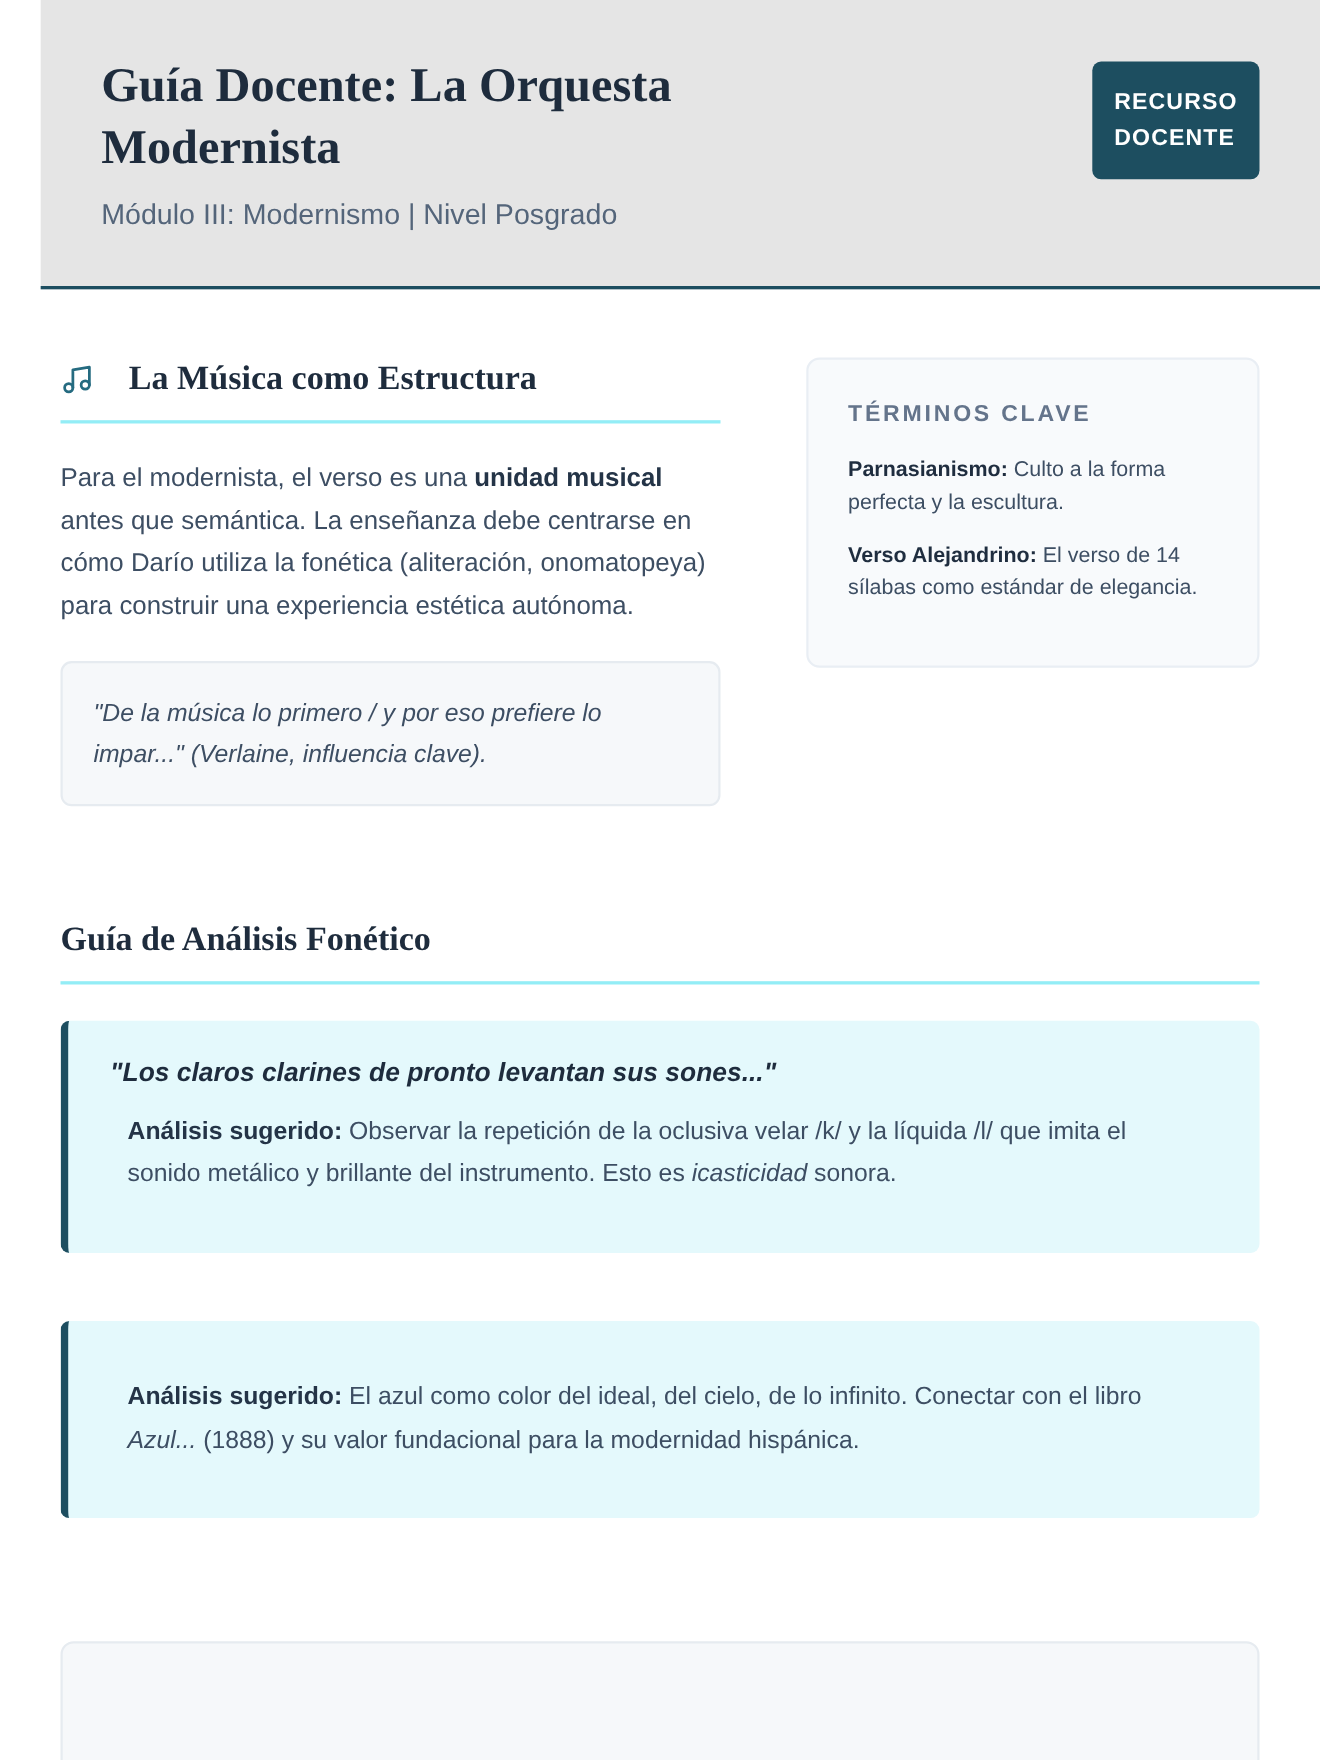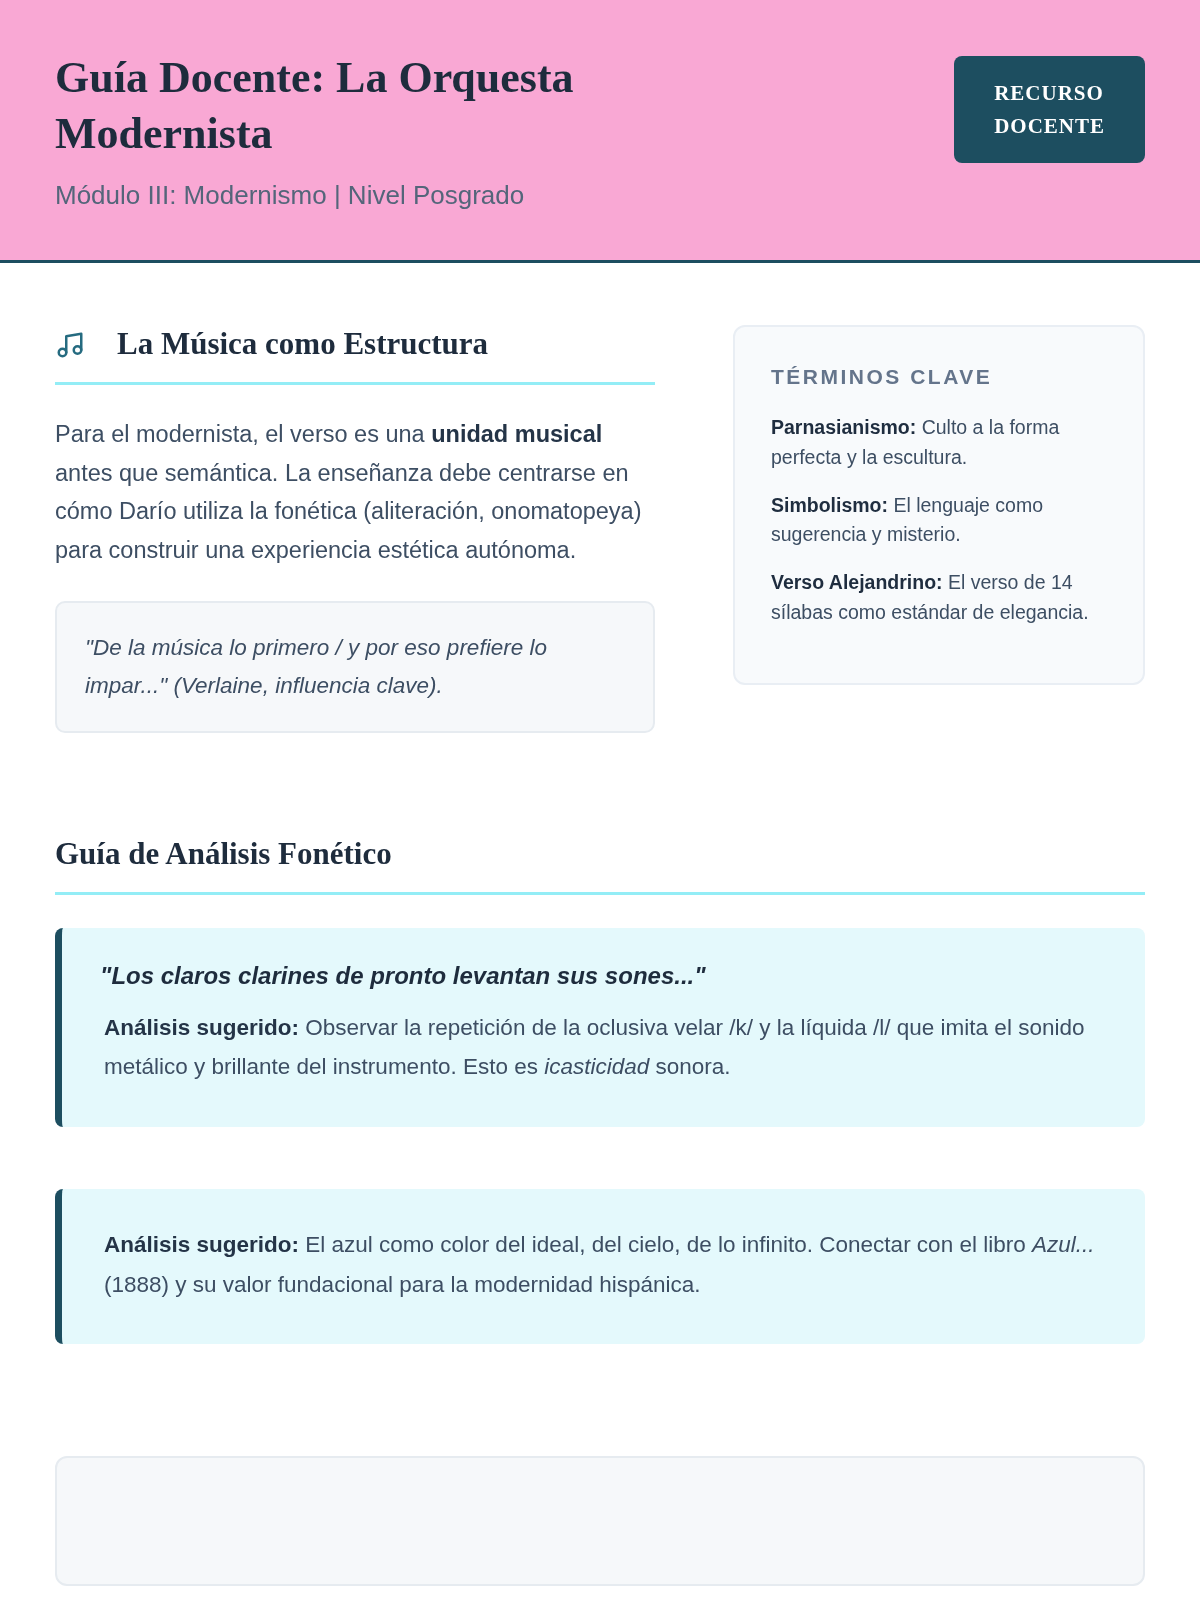--- a/index.html
+++ b/index.html
@@ -8,50 +8,50 @@
     width: 1200px;
     height: 1600px;
     overflow: hidden;
     background: #ffffff;
     font-family: "Liberation Sans", sans-serif;
     color: #3d4e63;
   }
 
   
   .header {
-    background: #f9a8d4;
+    background: #e5e5e5;
     border-bottom: 3px solid #1d4e60;
     padding: 50px 55px 48px;
     display: flex;
     justify-content: space-between;
     align-items: flex-start;
+    margin-left: 37px;
   }
   .header-left { max-width: 720px; }
   h1.page-title {
     font-family: "Liberation Serif", "DejaVu Serif", serif;
     font-weight: 700;
     font-size: 44px;
     line-height: 1.28;
     color: #1e2c3d;
     margin: 0 0 16px 0;
     max-width: 660px;
   }
   .subtitle {
     font-size: 26px;
     color: #54657a;
     line-height: 1.3;
   }
   .badge {
     background: #1d4e60;
     color: #ffffff;
     border-radius: 8px;
-    padding: 21px 40px;
+    padding: 21px 20px;
     margin-top: 6px;
     flex-shrink: 0;
-    font-family: Liberation Serif, serif;
   }
   .badge-text {
     display: inline-block;
     width: min-content;       
     font-weight: 700;
     font-size: 21px;
     letter-spacing: 1px;
     line-height: 1.55;
     white-space: normal;
   }
@@ -142,21 +142,21 @@
     font-size: 24px;
     font-weight: 700;
     color: #1e2c3d;
     margin: 0 0 17px 0;
     line-height: 1.3;
   }
   .card-title.quote-style { font-style: italic; }
   .card-body {
     font-size: 22.5px;
     line-height: 1.76;
-    margin: 4px;
+    margin: 16px;
     color: #3d4e63;
   }
   .card-body strong { color: #243447; }
   .card-body em { font-style: italic; }
 
   
   .section-alexandrine { margin-top: 112px; }
   .placeholder-box {
     margin-top: 28px;
     background: #f6f8fa;
@@ -194,21 +194,20 @@
       </h2>
       <p class="intro"><span>Para el modernista, el verso es una </span><strong>unidad musical</strong><span> antes que semántica. La enseñanza debe centrarse en cómo Darío utiliza la fonética (aliteración, onomatopeya) para construir una experiencia estética autónoma.</span></p>
       <div class="quote-box">
         <span>"De la música lo primero / y por eso prefiere lo impar..." (Verlaine, influencia clave).</span>
       </div>
     </section>
 
     <aside class="sidebar">
       <h3 class="sidebar-title">TÉRMINOS CLAVE</h3>
       <p class="term"><strong>Parnasianismo:</strong><span> Culto a la forma perfecta y la escultura.</span></p>
-      <p class="term"><strong>Simbolismo:</strong><span> El lenguaje como sugerencia y misterio.</span></p>
       <p class="term"><strong>Verso Alejandrino:</strong><span> El verso de 14 sílabas como estándar de elegancia.</span></p>
     </aside>
   </div>
 
   <section class="section-phonetic">
     <h2 class="section-heading">
       <span>Guía de Análisis Fonético</span>
     </h2>
 
     <div class="analysis-card">

